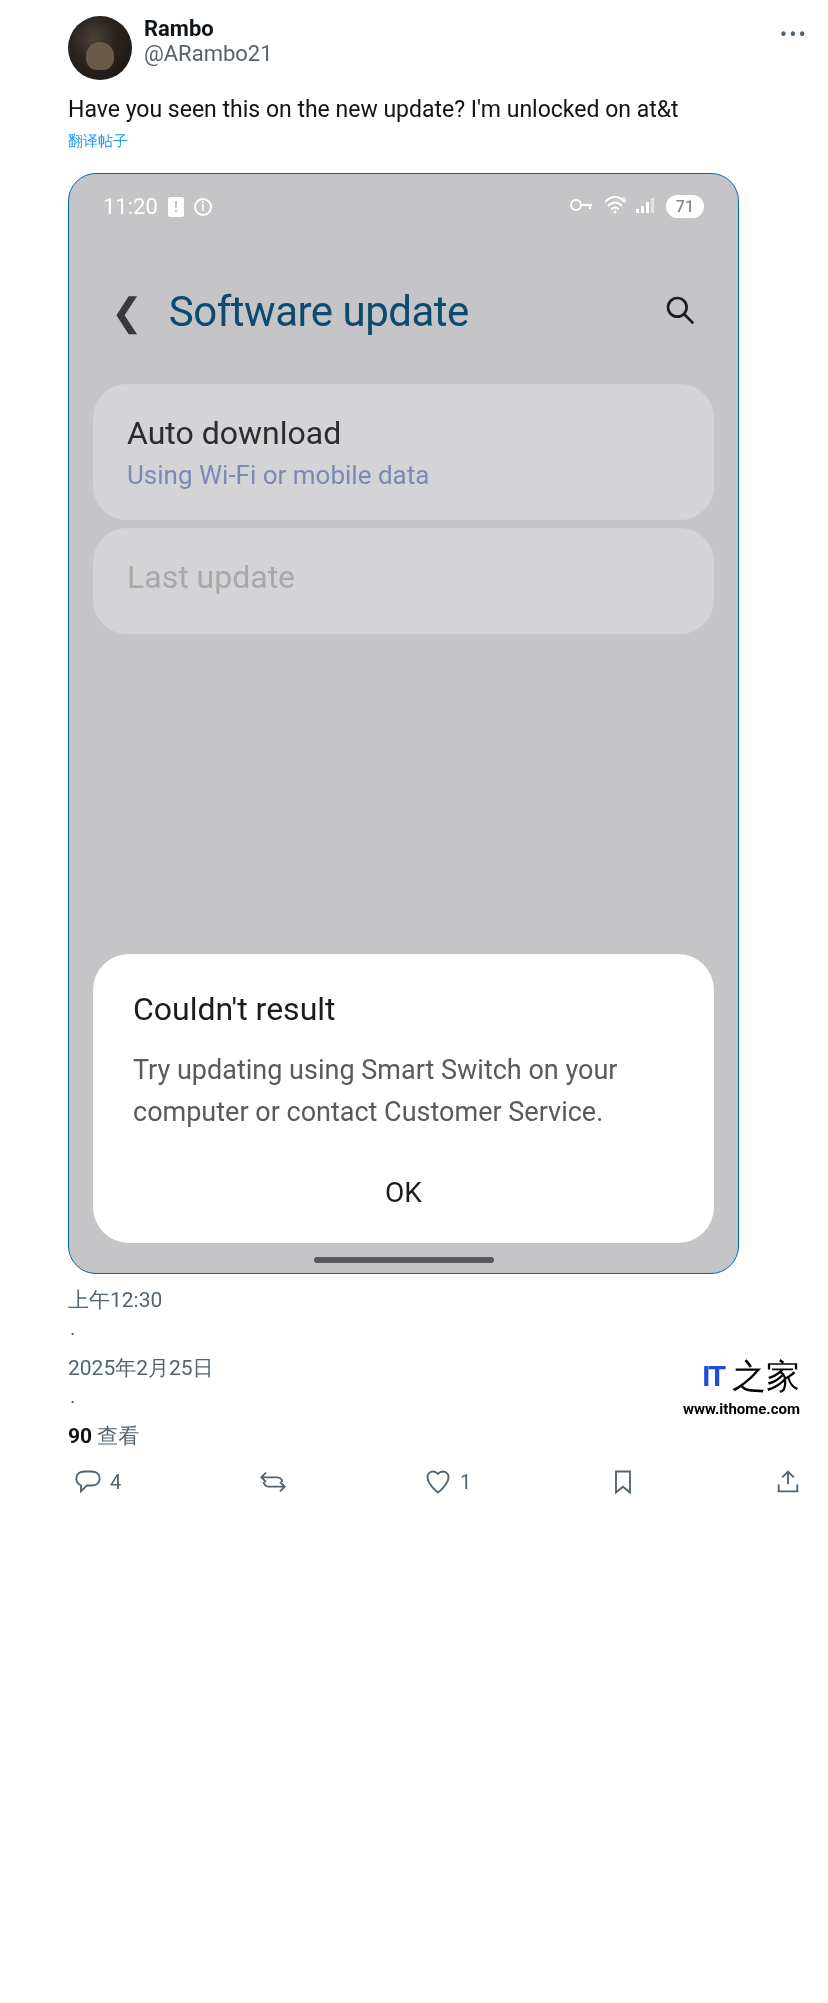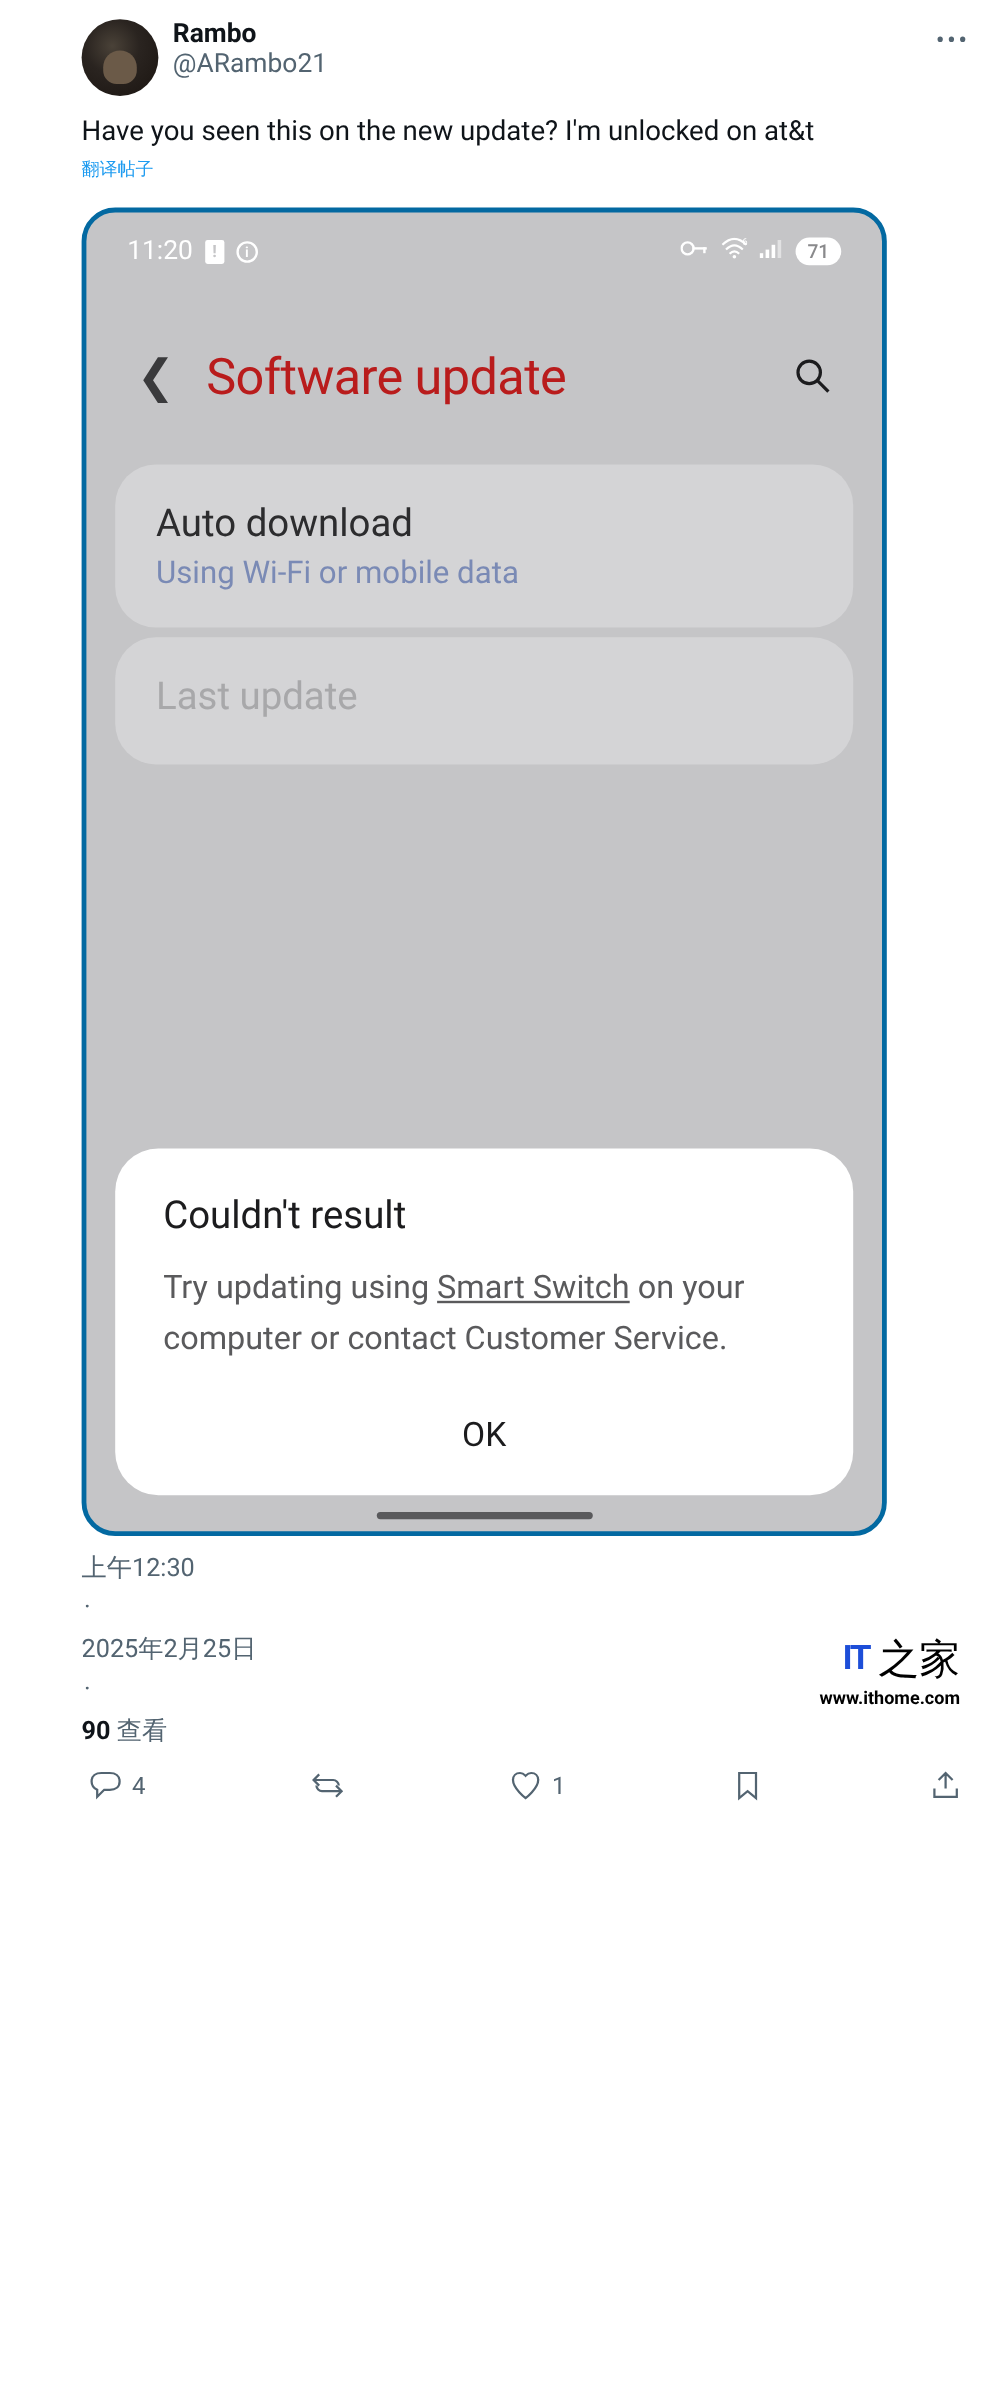--- a/index.html
+++ b/index.html
@@ -26,21 +26,21 @@
     .more-dots {
       position: absolute; top: 6px; right: 0; color: #536471; font-size: 22px;
       letter-spacing: 2px; cursor: pointer;
     }
     .tweet-text { font-size: 23px; line-height: 1.35; color: #0f1419; margin-bottom: 6px; }
     .translate-link { font-size: 15px; color: #1d9bf0; cursor: pointer; margin-bottom: 12px; display: inline-block; }
 
     
     .phone {
       width: 671px; margin: 10px 0 12px 0;
-      border: 4px solid #0369a1; border-radius: 28px; overflow: hidden;
+      border: 1px solid #0369a1; border-radius: 28px; overflow: hidden;
       background: #c5c5c7; position: relative;
     }
     .status-bar {
       display: flex; align-items: center; justify-content: space-between;
       padding: 20px 34px 8px 34px; color: #fff; font-size: 22px;
     }
     .sb-left { display: flex; align-items: center; gap: 10px; }
     .sb-time { font-size: 22px; font-weight: 400; }
     .sb-notif-box {
       width: 16px; height: 20px; background: #fff; border-radius: 2px;
@@ -58,21 +58,21 @@
       background: #fff; color: #8a8a8c; padding: 2px 10px;
       border-radius: 14px; font-size: 16px; font-weight: 500;
     }
 
     .page-header {
       display: flex; align-items: center; justify-content: space-between;
       padding: 60px 42px 40px 42px;
     }
     .ph-left { display: flex; align-items: center; gap: 26px; }
     .back-chevron { color: #3a3a3c; font-size: 38px; font-weight: 300; cursor: pointer; }
-    .page-title { font-size: 42px; font-weight: 400; color: #b91c1c; letter-spacing: -0.5px; }
+    .page-title { font-size: 42px; font-weight: 400; color: #0c4a6e; letter-spacing: -0.5px; }
     .search-icon { color: #1c1c1e; cursor: pointer; }
     .search-icon svg { width: 32px; height: 32px; }
 
     .card {
       margin: 8px 24px; background: #d4d4d6; border-radius: 34px;
       padding: 30px 34px;
     }
     .card-item + .card-item {
       border-top: 1px solid #bababc; margin-top: 28px; padding-top: 28px;
     }
@@ -84,21 +84,21 @@
     .card.disabled .ci-sub { color: #b0b0b2; }
 
     .phone-spacer { height: 300px; }
 
     .toast {
       margin: 12px 24px 14px 24px; background: #fff; border-radius: 36px;
       padding: 36px 40px 26px 40px;
     }
     .toast-title { font-size: 32px; color: #1c1c1e; margin-bottom: 22px; }
     .toast-body { font-size: 27px; color: #5a5a5c; line-height: 1.55; }
-    .toast-body .ul { text-decoration: underline; }
+    .toast-body .ul { }
     .toast-ok {
       text-align: center; font-size: 28px; color: #1c1c1e;
       margin-top: 34px; padding: 8px 0; cursor: pointer;
     }
 
     .home-indicator {
       width: 180px; height: 6px; background: #5a5a5c; border-radius: 4px;
       margin: 10px auto 10px auto;
     }
 

